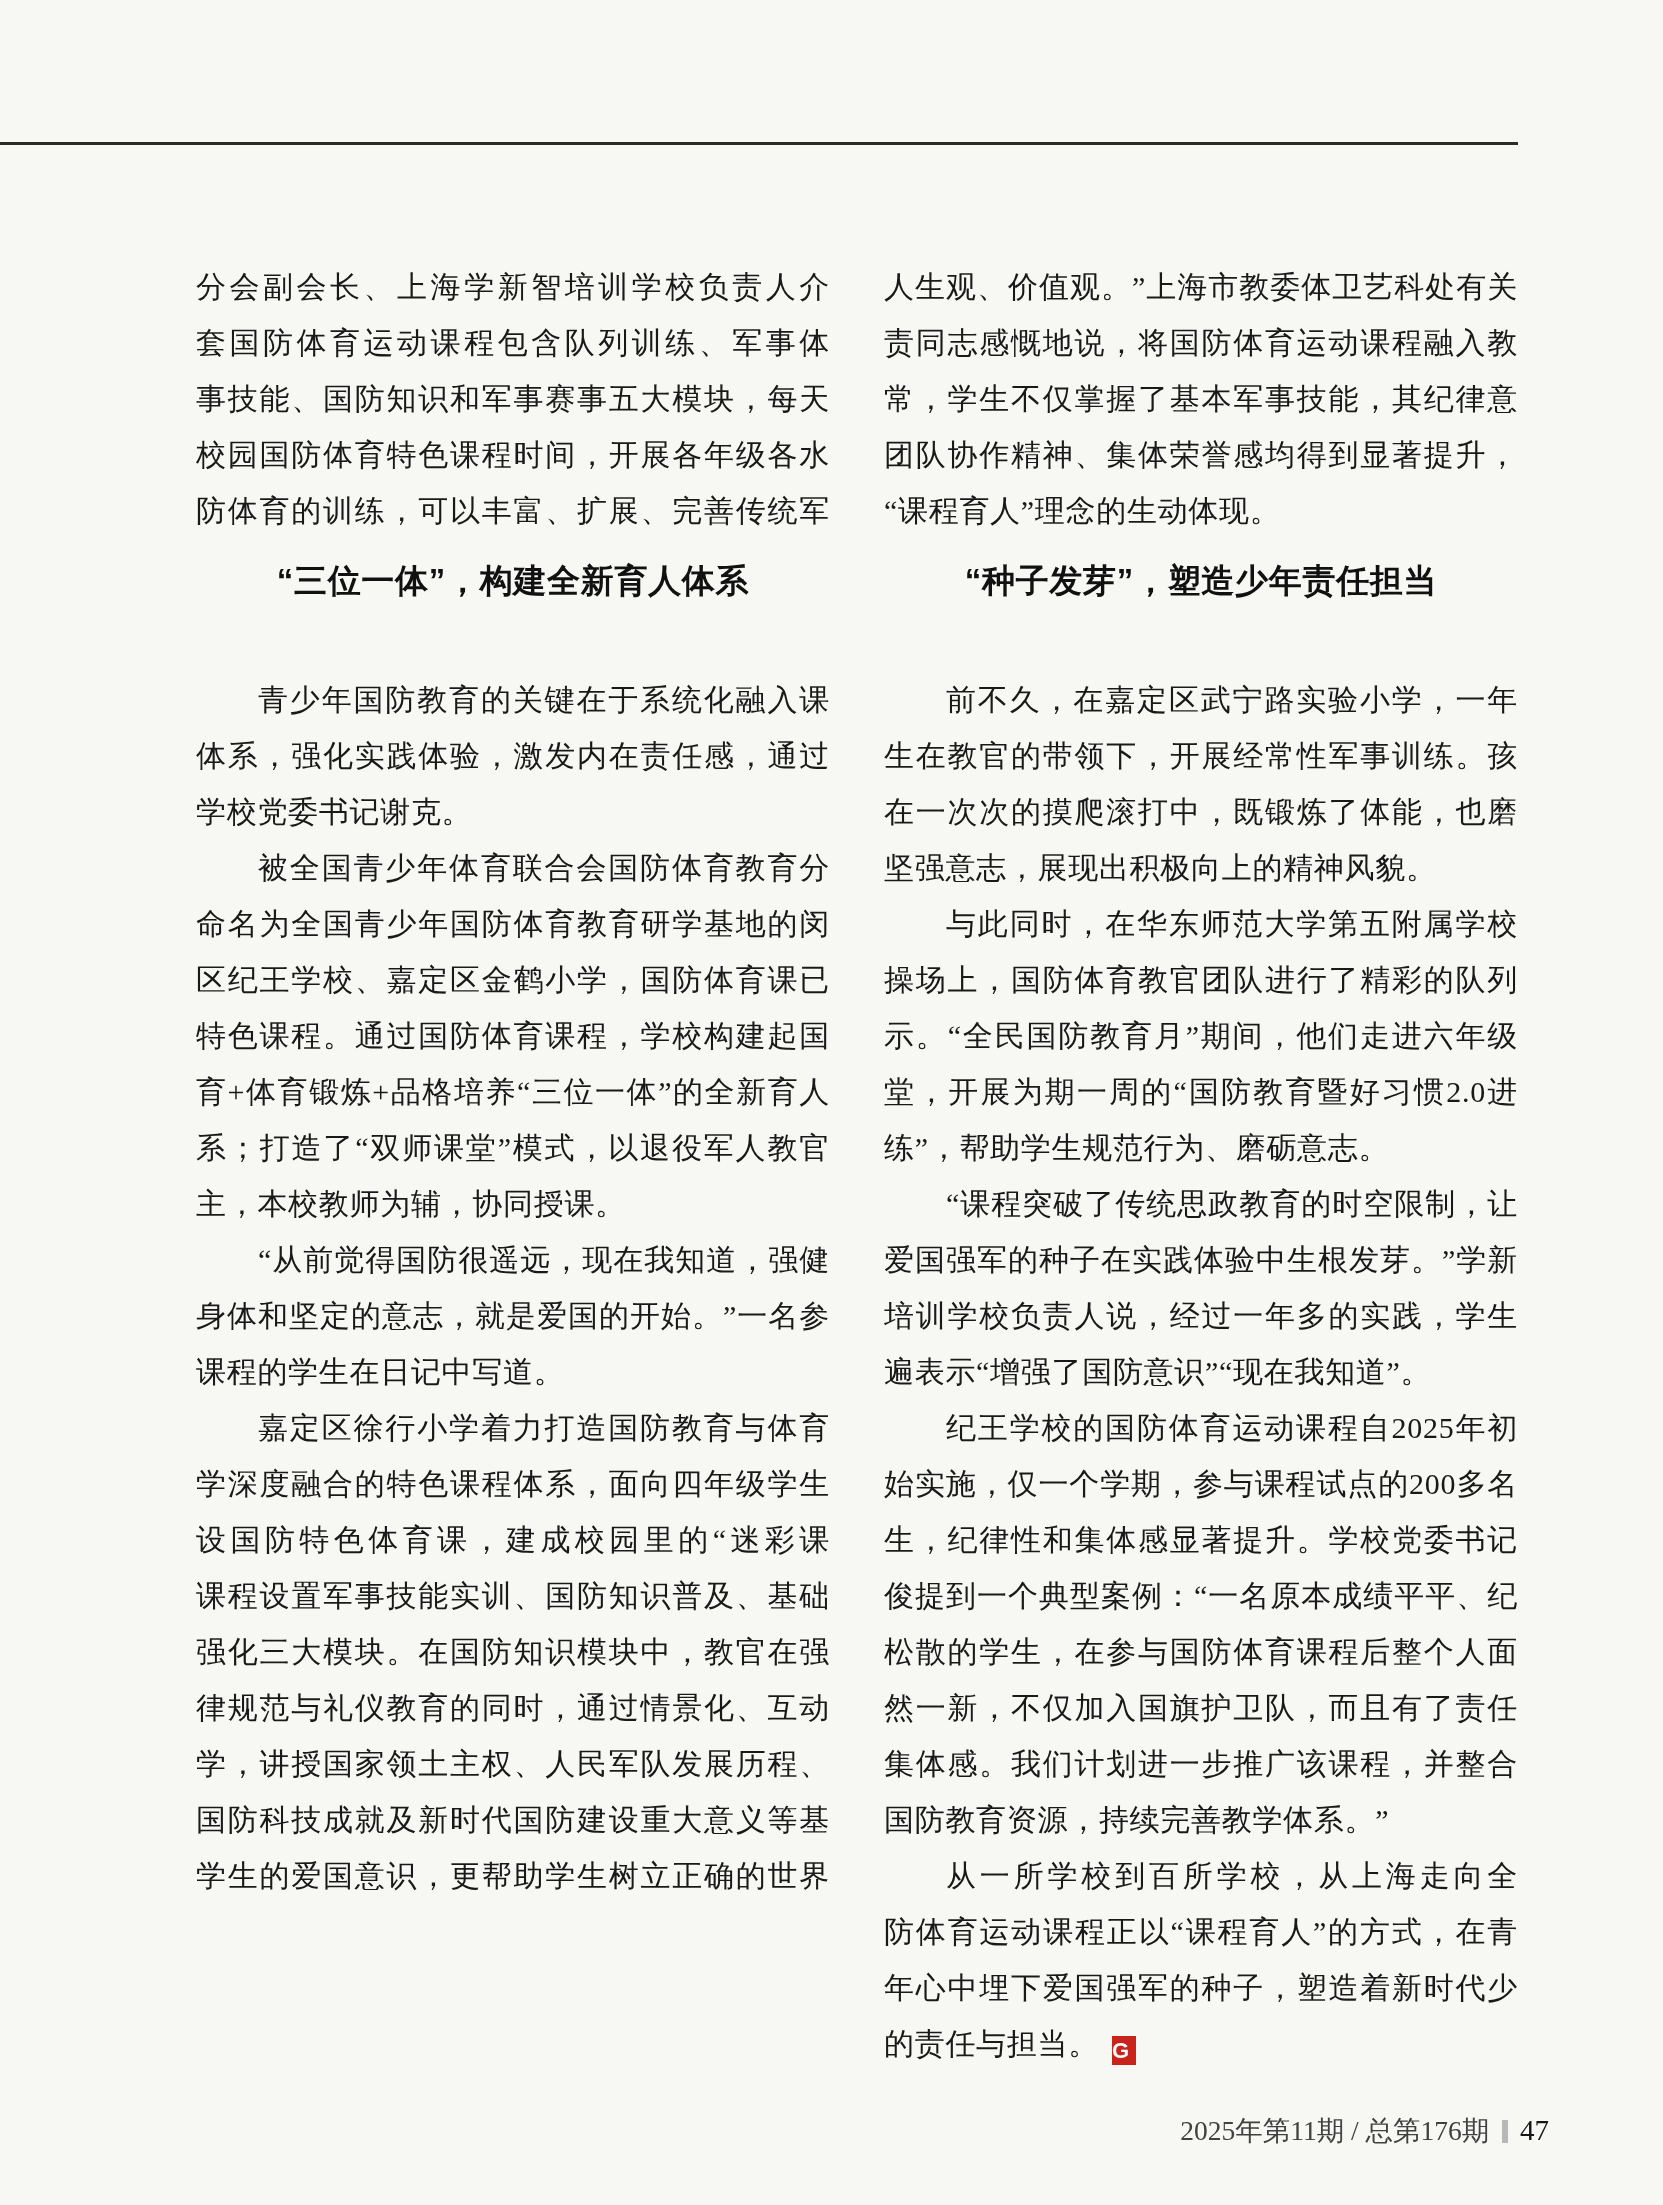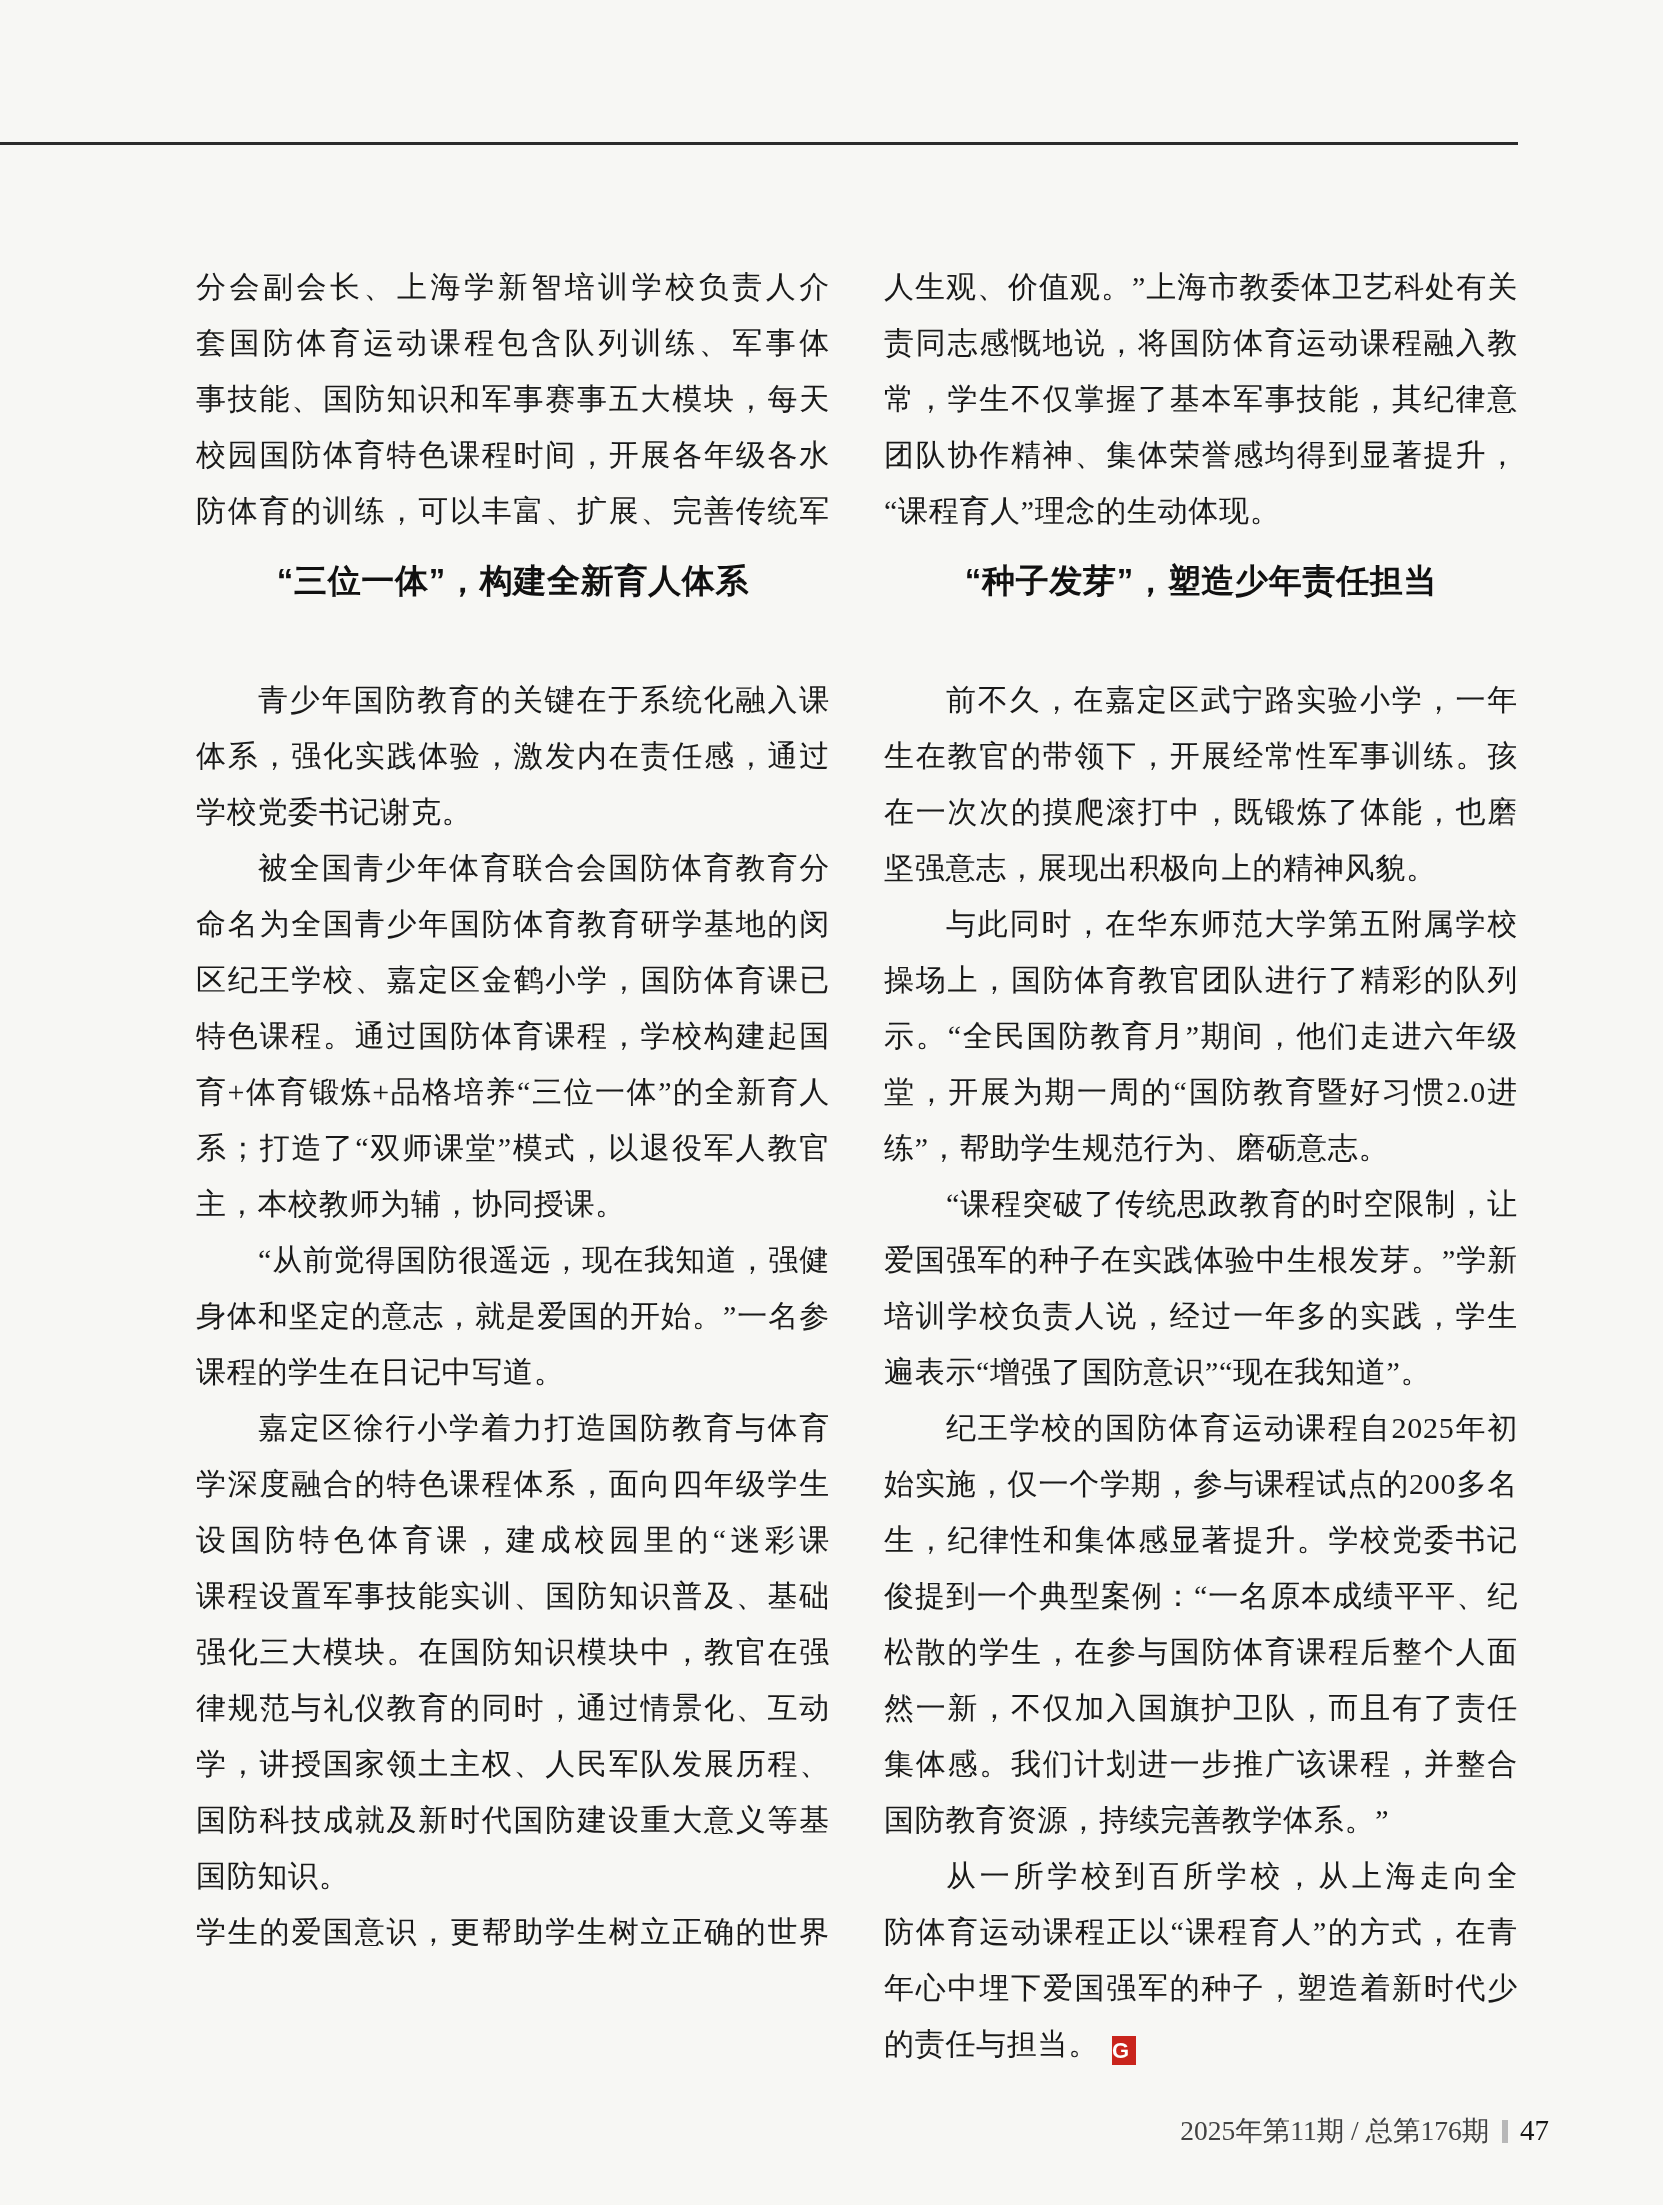--- a/index.html
+++ b/index.html
@@ -123,21 +123,20 @@
     </div>
     <div class="para">
       <div class="line full indent">嘉定区徐行小学着力打造国防教育与体育教</div>
       <div class="line full">学深度融合的特色课程体系，面向四年级学生开</div>
       <div class="line full">设国防特色体育课，建成校园里的“迷彩课堂”。</div>
       <div class="line full">课程设置军事技能实训、国防知识普及、基础体能</div>
       <div class="line full">强化三大模块。在国防知识模块中，教官在强调纪</div>
       <div class="line full">律规范与礼仪教育的同时，通过情景化、互动式教</div>
       <div class="line full">学，讲授国家领土主权、人民军队发展历程、现代</div>
       <div class="line full">国防科技成就及新时代国防建设重大意义等基本</div>
-      <div class="line last">国防知识。</div>
     </div>
     <div class="para">
       <div class="line last">学生的爱国意识，更帮助学生树立正确的世界观、</div>
     </div>
   </div>
 <div class="column right">
     <div class="para">
       <div class="line full">人生观、价值观。”上海市教委体卫艺科处有关负</div>
       <div class="line full">责同志感慨地说，将国防体育运动课程融入教学日</div>
       <div class="line full">常，学生不仅掌握了基本军事技能，其纪律意识、</div>

